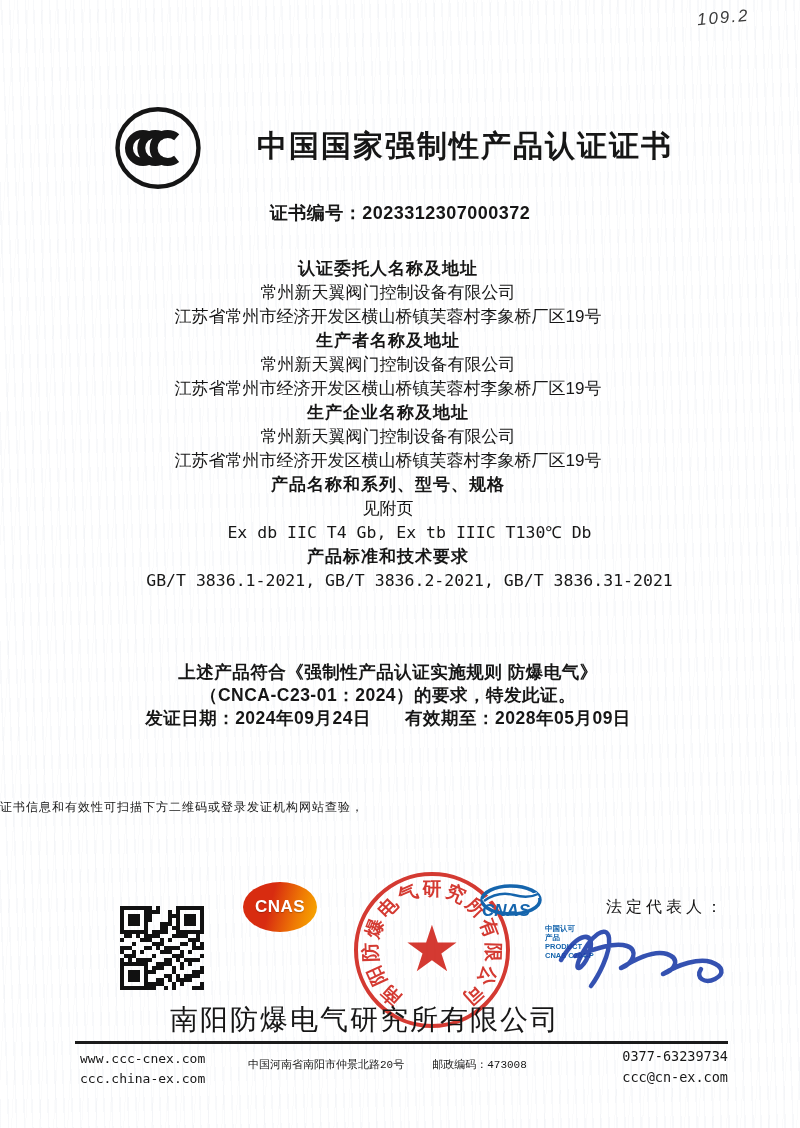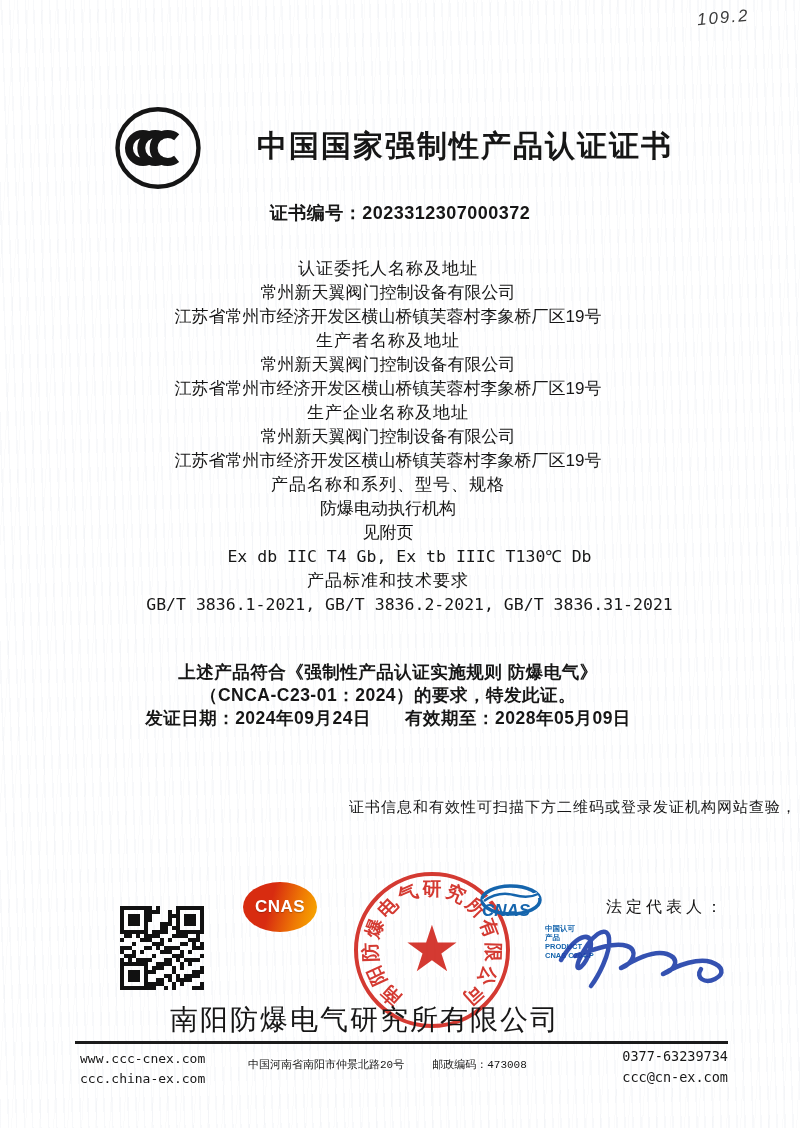--- a/index.html
+++ b/index.html
@@ -26,31 +26,31 @@
     font-size:30px; font-weight:700; letter-spacing:2px; white-space:nowrap;
   }
   .certno {
     position:absolute; top:201px; left:0; width:800px; text-align:center;
     font-weight:700; font-size:18px; letter-spacing:0.5px;
   }
   .sections {
     position:absolute; top:257px; left:0; width:776px; text-align:center;
     font-size:17px; line-height:24px;
   }
-  .sec-heading { font-weight:400; letter-spacing:1px; }
+  .sec-heading { font-weight:700; letter-spacing:1px; }
   .sec-line { font-weight:400; }
   .mono { font-family:"DejaVu Sans Mono","Liberation Mono",monospace; font-size:16.5px;padding-left:43px; }
   .compliance {
     position:absolute; top:661px; left:0; width:776px; text-align:center;
     font-weight:700; font-size:17.5px; line-height:23px; letter-spacing:0.5px;
   }
   .dates .dgap { display:inline-block; width:34px; }
   .verify {
-    position:absolute; top:795px; left:17px; width:780px; text-align:right;
-    font-size:15px; line-height:24px; letter-spacing:1px;
+    position:absolute; top:795px; left:0; width:780px; text-align:left;
+    font-size:12px; line-height:24px; letter-spacing:1px;
   }
   .qr { position:absolute; left:120px; top:906px; width:84px; height:84px; }
   .cnex {
     position:absolute; left:243px; top:882px; width:74px; height:50px;
     border-radius:50%; background:linear-gradient(105deg,#d82c10 38%,#ef7a04 72%,#f7a600 95%);
     display:flex; align-items:center; justify-content:center;
     color:#fff; font-weight:700; font-size:17px; letter-spacing:0.5px;
     text-shadow:0 1px 1px rgba(0,0,0,0.25);
   }
   .stamp { position:absolute; left:350px; top:868px; width:164px; height:164px; opacity:0.9; }
@@ -112,21 +112,20 @@
       <div class="sec-heading">认证委托人名称及地址</div>
       <div class="sec-line">常州新天翼阀门控制设备有限公司</div>
       <div class="sec-line">江苏省常州市经济开发区横山桥镇芙蓉村李象桥厂区19号</div>
       <div class="sec-heading">生产者名称及地址</div>
       <div class="sec-line">常州新天翼阀门控制设备有限公司</div>
       <div class="sec-line">江苏省常州市经济开发区横山桥镇芙蓉村李象桥厂区19号</div>
       <div class="sec-heading">生产企业名称及地址</div>
       <div class="sec-line">常州新天翼阀门控制设备有限公司</div>
       <div class="sec-line">江苏省常州市经济开发区横山桥镇芙蓉村李象桥厂区19号</div>
       <div class="sec-heading">产品名称和系列、型号、规格</div>
-      <div class="sec-line">防爆电动执行机构</div>
       <div class="sec-line">见附页</div>
       <div class="sec-line mono">Ex db IIC T4 Gb, Ex tb IIIC T130℃ Db</div>
       <div class="sec-heading">产品标准和技术要求</div>
       <div class="sec-line mono">GB/T 3836.1-2021, GB/T 3836.2-2021, GB/T 3836.31-2021</div>
     </div>
 
   <div class="compliance">
     <div>上述产品符合《强制性产品认证实施规则 防爆电气》</div>
     <div>（CNCA-C23-01：2024）的要求，特发此证。</div>
     <div class="dates">

